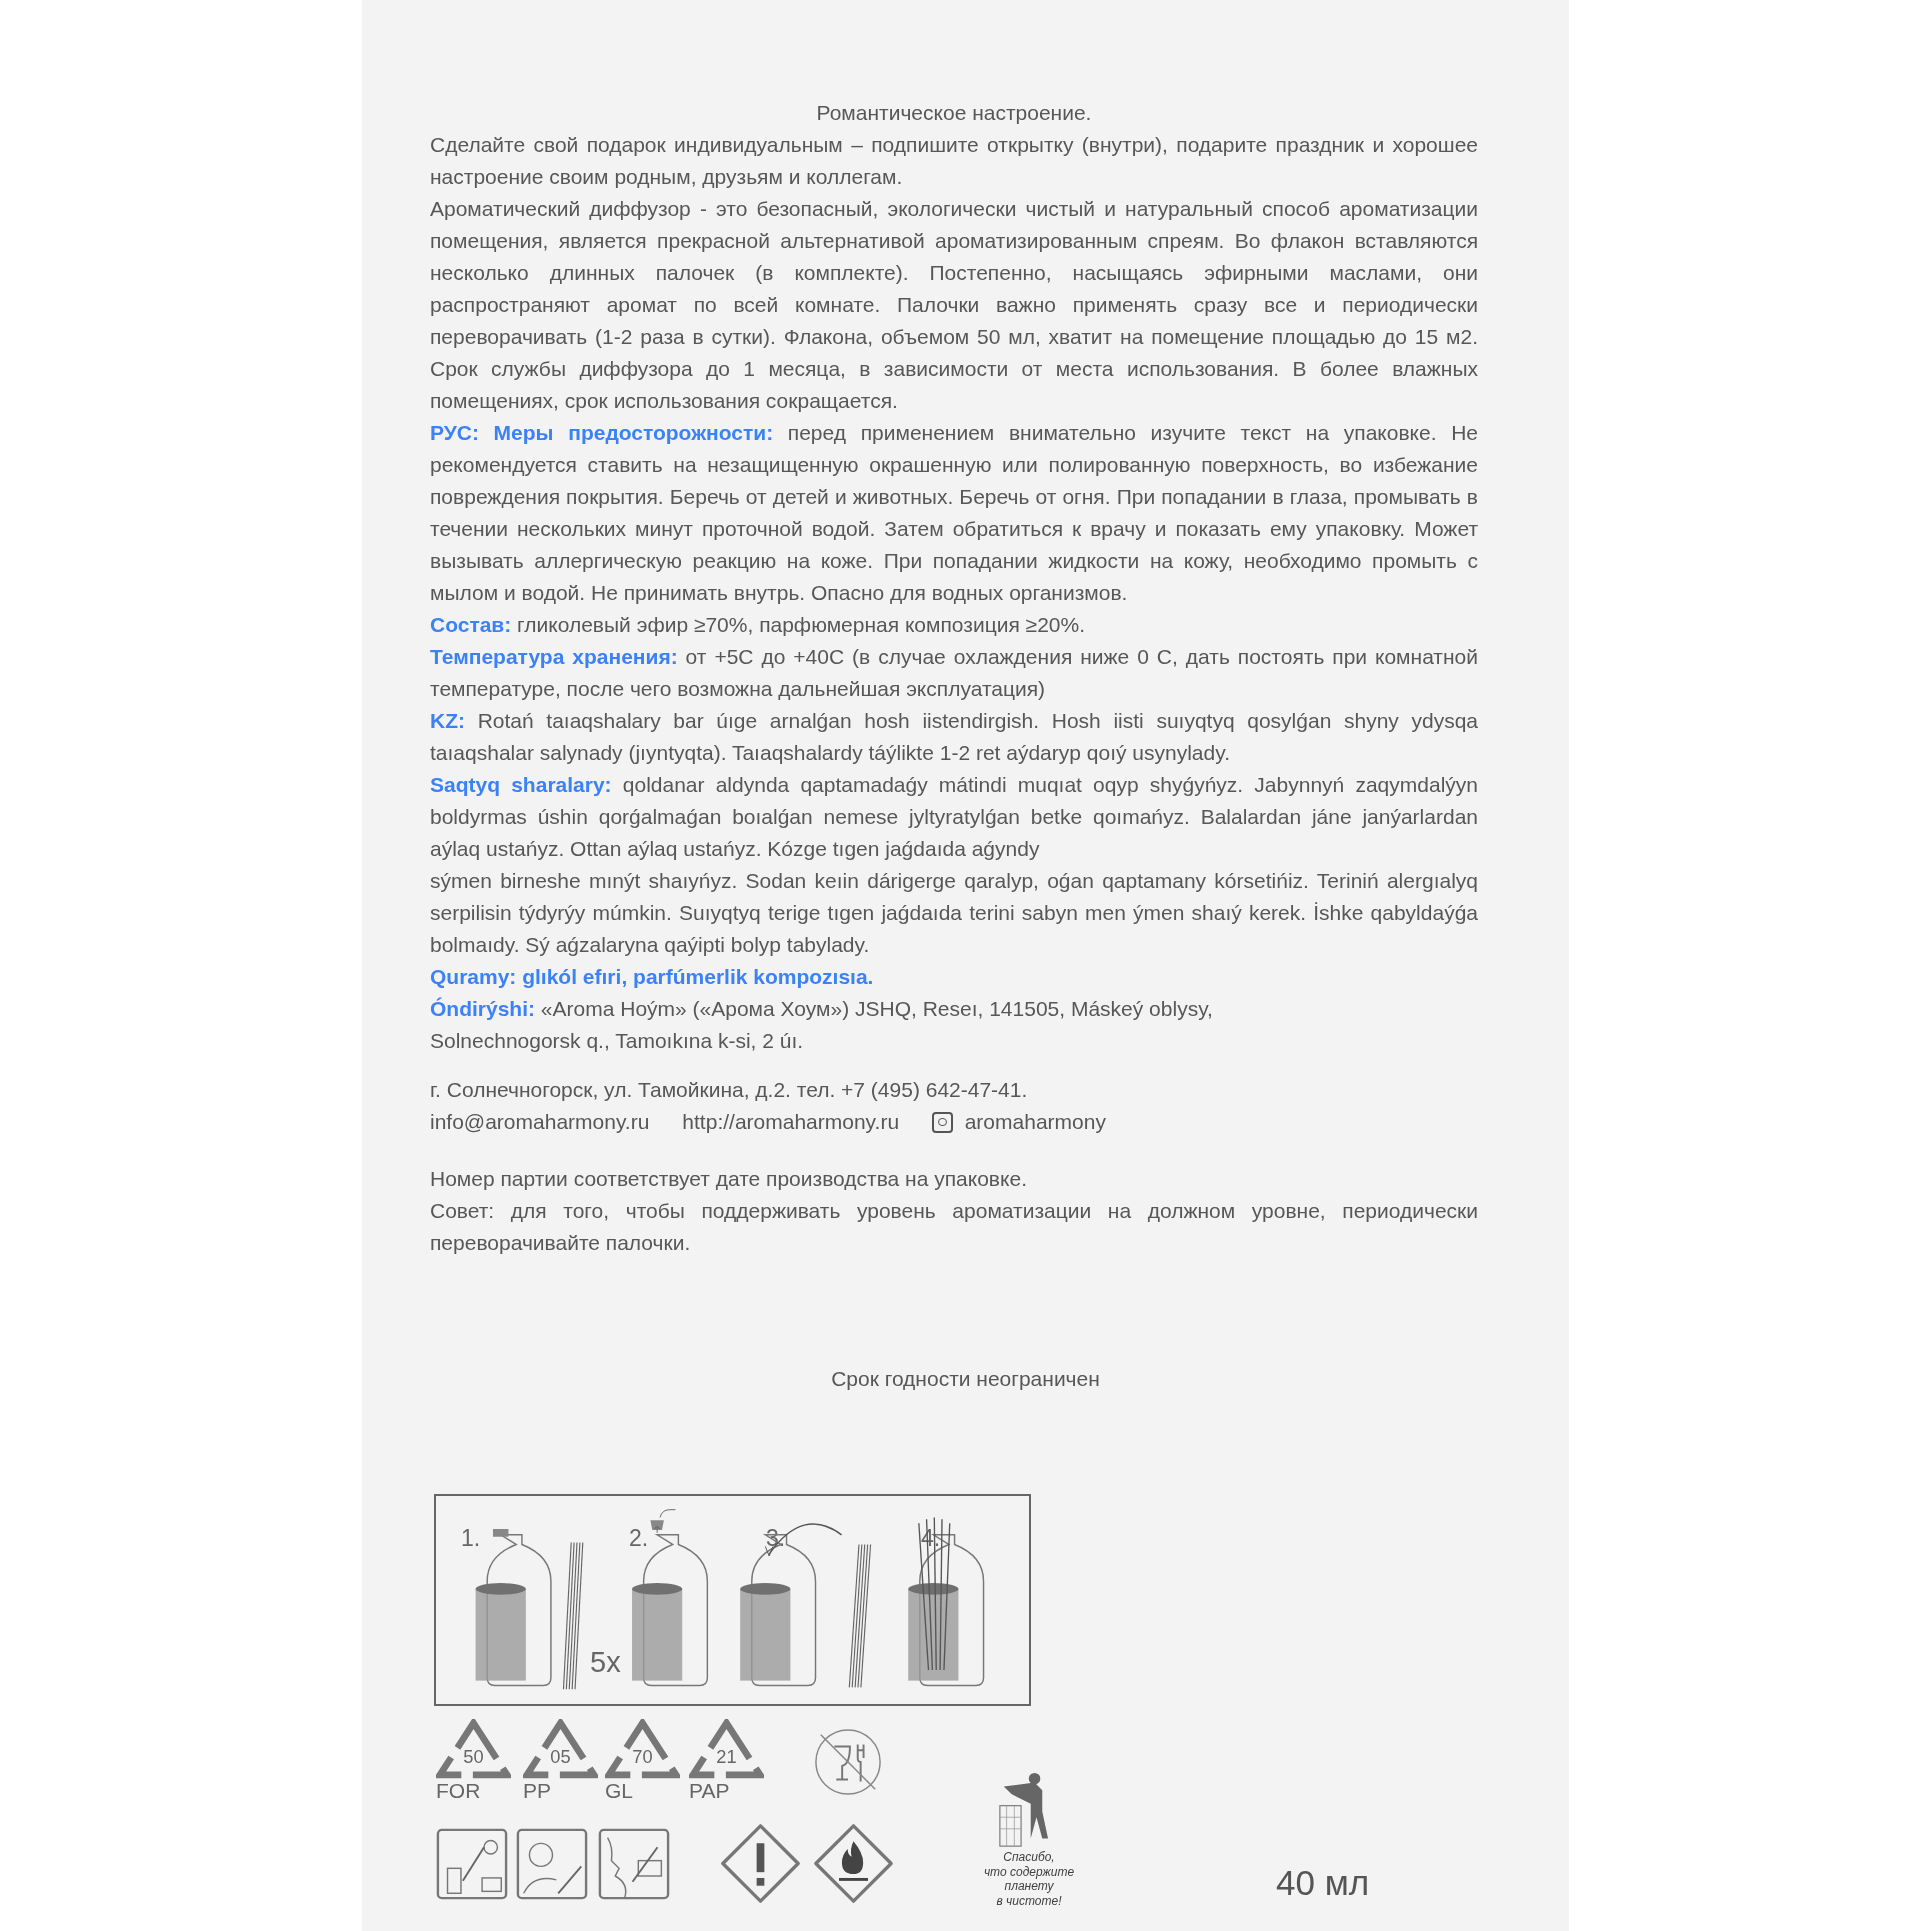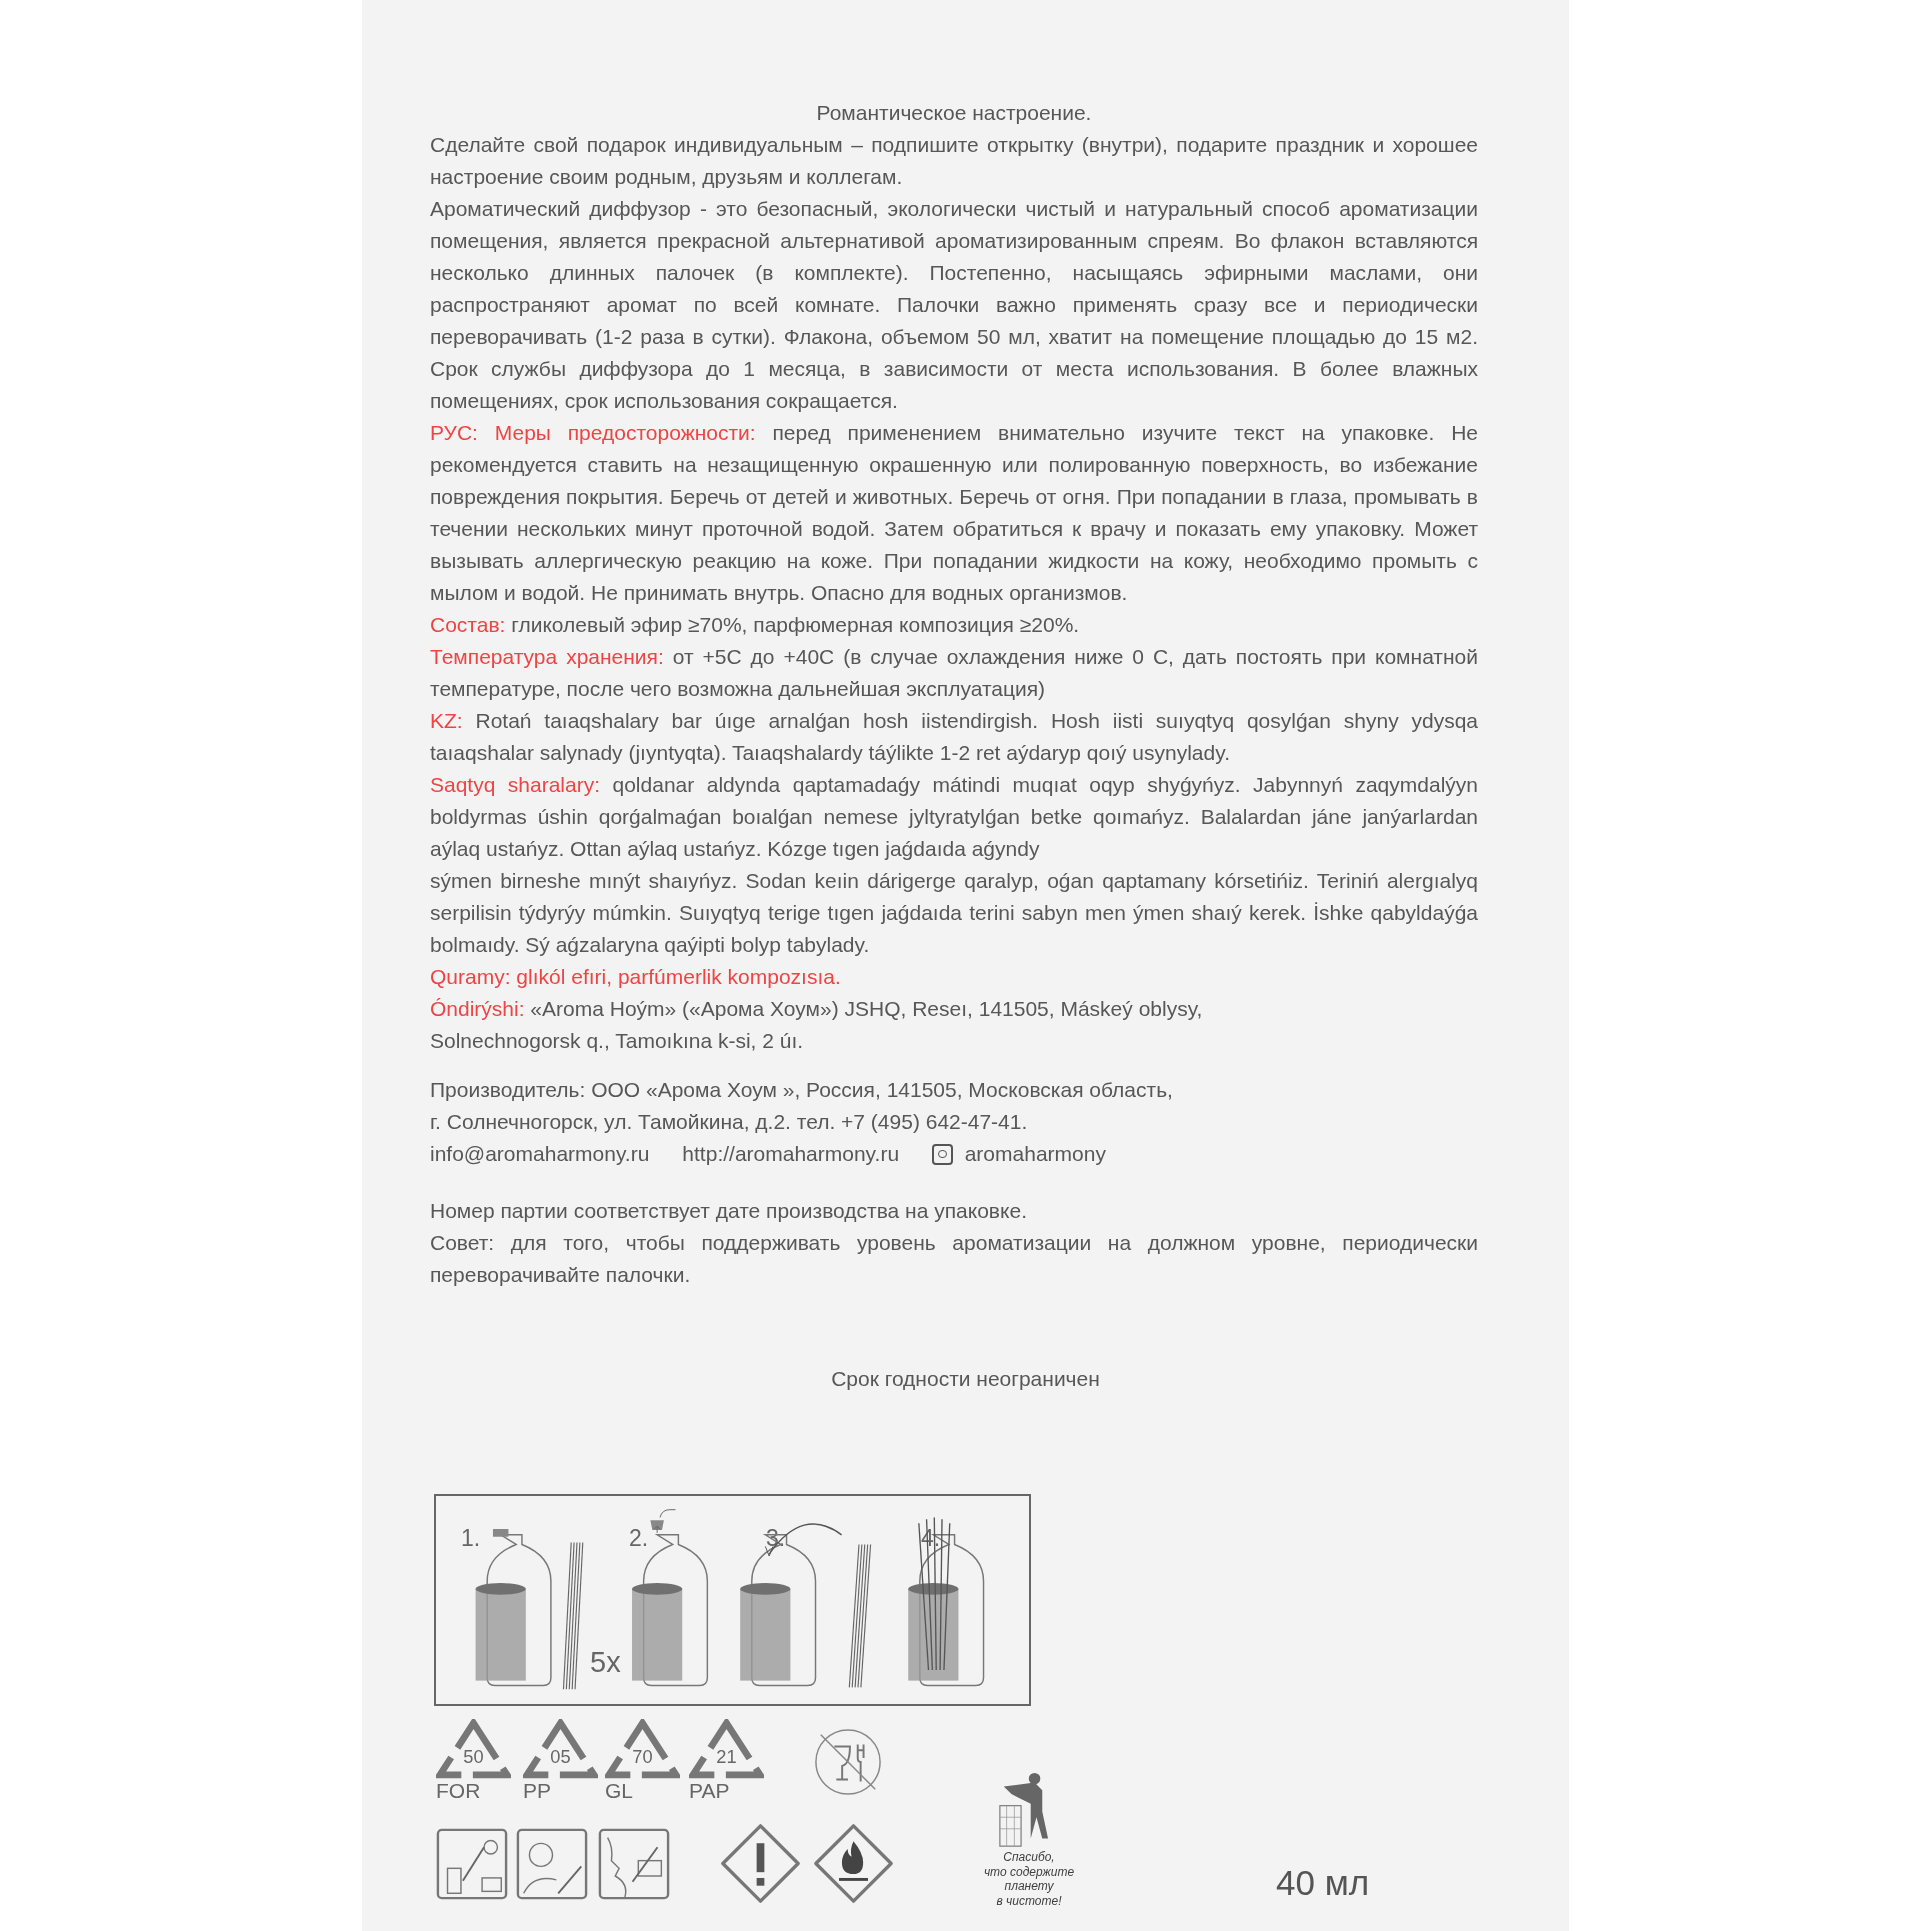--- a/index.html
+++ b/index.html
@@ -21,21 +21,21 @@
       position: absolute;
       left: 430px; top: 97px;
       width: 1048px;
       font-size: 21px;
       line-height: 32px;
       color: #575757;
     }
     .title { text-align: center; }
     .p { margin: 0; }
     .justify { text-align: justify; text-align-last: left; }
-    .b { font-weight: normal; color: #ef4444; }
+    .b { font-weight: bold; color: #3b82f6; }
     .gap { height: 17.4px; }
     .gap2 { height: 25px; }
     .contacts { display: flex; align-items: center; }
     .contacts span { margin-right: 33px; }
     .ig {
       display: inline-block; width: 21px; height: 21px;
       border: 2.4px solid #555; border-radius: 3.9px; position: relative;
       margin-right: 11.6px; box-sizing: border-box;
     }
     .ig::after {
@@ -96,21 +96,20 @@
   <p class="p justify"><span class="b">Saqtyq sharalary:</span><span> qoldanar aldynda qaptamadaǵy mátindi muqıat oqyp shyǵyńyz. Jabynnyń zaqymdalýyn boldyrmas úshin qorǵalmaǵan boıalǵan nemese jyltyratylǵan betke qoımańyz. Balalardan jáne janýarlardan aýlaq ustańyz. Ottan aýlaq ustańyz. Kózge tıgen jaǵdaıda aǵyndy</span></p>
   <p class="p justify">sýmen birneshe mınýt shaıyńyz. Sodan keıin dárigerge qaralyp, oǵan qaptamany kórsetińiz. Teriniń alergıalyq serpilisin týdyrýy múmkin. Suıyqtyq terige tıgen jaǵdaıda terini sabyn men ýmen shaıý kerek. İshke qabyldaýǵa bolmaıdy. Sý aǵzalaryna qaýipti bolyp tabylady.</p>
 
   <p class="p b">Quramy: glıkól efırі, parfúmerlik kompozısıa.</p>
 
   <p class="p"><span class="b">Óndirýshi:</span><span> «Aroma Hoým» («Арома Хоум») JSHQ, Reseı, 141505, Máskeý oblysy,</span></p>
   <p class="p">Solnechnogorsk q., Tamoıkına k-si, 2 úı.</p>
 
   <div class="gap"></div>
 
-  <p class="p">Производитель: ООО «Арома Хоум »,  Россия, 141505, Московская область,</p>
   <p class="p">г. Солнечногорск, ул. Тамойкина, д.2. тел. +7 (495) 642-47-41.</p>
   <div class="contacts">
     <span>info@aromaharmony.ru</span>
     <span>http://aromaharmony.ru</span>
     <i class="ig"></i>
       <span>aromaharmony</span>
   </div>
 
   <div class="gap2"></div>
 

